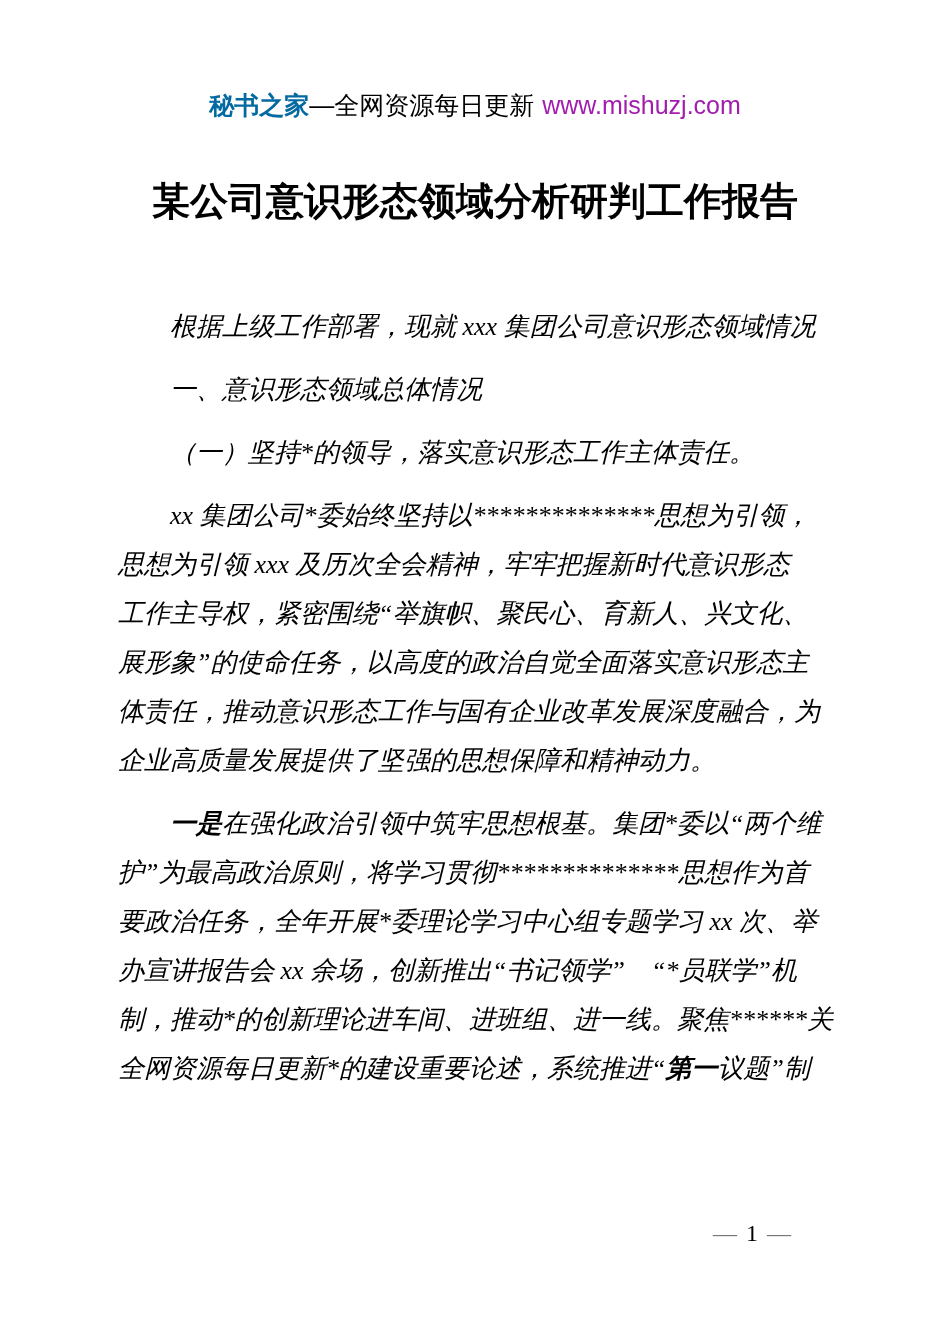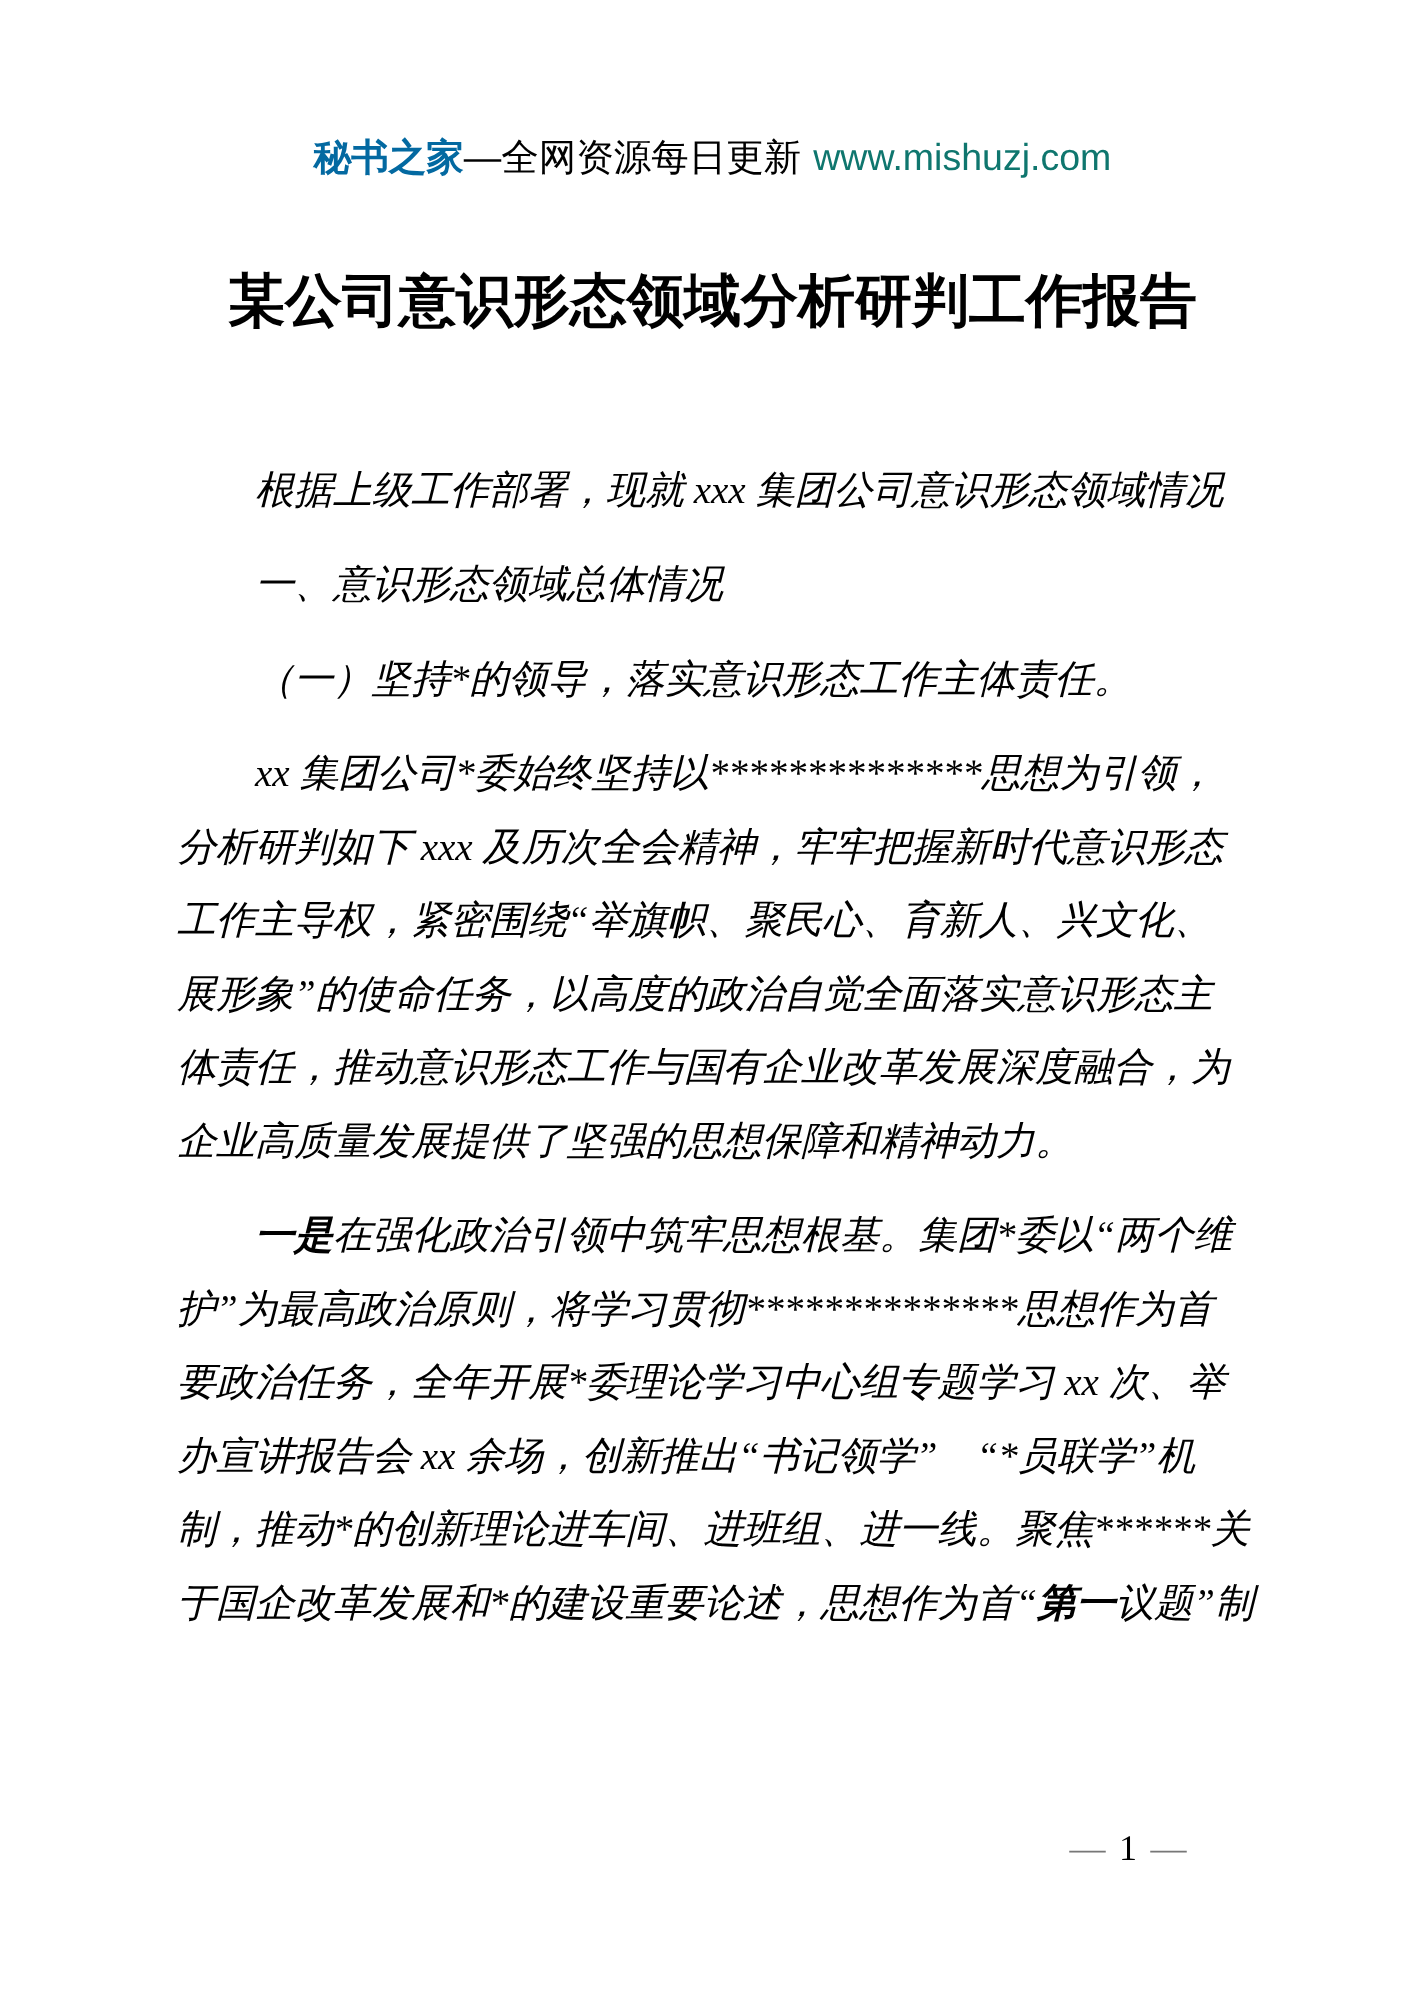--- a/index.html
+++ b/index.html
@@ -28,21 +28,21 @@
     white-space: nowrap;
   }
   .brand {
     color: #0369a1;
     font-weight: bold;
   }
   .tagline {
     color: #000000;
   }
   .site-url {
-    color: #0f766e;
+    color: #a21caf;
     margin-left: 8px;
   }
   .doc-title {
     position: absolute;
     top: 176px;
     left: 0;
     width: 100%;
     text-align: center;
     font-size: 38px;
     font-weight: bold;
@@ -104,33 +104,33 @@
         <div class="line first"><span class="seg">根据上级工作部署，现就 xxx 集团公司意识形态领域情况</span></div>
       </div>
       <div class="paragraph">
         <div class="line first"><span class="seg">一、意识形态领域总体情况</span></div>
       </div>
       <div class="paragraph">
         <div class="line first"><span class="seg">（一）坚持*的领导，落实意识形态工作主体责任。</span></div>
       </div>
       <div class="paragraph">
         <div class="line first"><span class="seg">xx 集团公司*委始终坚持以**************思想为引领，</span></div>
-        <div class="line"><span class="seg">分析研判如下 xxx 及历次全会精神，牢牢把握新时代意识形态</span></div>
+        <div class="line"><span class="seg">思想为引领 xxx 及历次全会精神，牢牢把握新时代意识形态</span></div>
         <div class="line"><span class="seg">工作主导权，紧密围绕“举旗帜、聚民心、育新人、兴文化、</span></div>
         <div class="line"><span class="seg">展形象”的使命任务，以高度的政治自觉全面落实意识形态主</span></div>
         <div class="line"><span class="seg">体责任，推动意识形态工作与国有企业改革发展深度融合，为</span></div>
         <div class="line"><span class="seg">企业高质量发展提供了坚强的思想保障和精神动力。</span></div>
       </div>
       <div class="paragraph">
         <div class="line first"><span class="seg bold">一是</span><span class="seg">在强化政治引领中筑牢思想根基。集团*委以“两个维</span></div>
         <div class="line"><span class="seg">护”为最高政治原则，将学习贯彻**************思想作为首</span></div>
         <div class="line"><span class="seg">要政治任务，全年开展*委理论学习中心组专题学习 xx 次、举</span></div>
         <div class="line"><span class="seg">办宣讲报告会 xx 余场，创新推出“书记领学”　“*员联学”机</span></div>
         <div class="line"><span class="seg">制，推动*的创新理论进车间、进班组、进一线。聚焦******关</span></div>
-        <div class="line"><span class="seg">于国企改革发展和*的建设重要论述，思想作为首“</span><span class="seg bold">第一</span><span class="seg">议题”制</span></div>
+        <div class="line"><span class="seg">全网资源每日更新*的建设重要论述，系统推进“</span><span class="seg bold">第一</span><span class="seg">议题”制</span></div>
       </div>
     </div>
 
   <div class="page-number">
     <span class="page-dash">—</span><span>1</span><span class="page-dash">—</span>
   </div>
 
 </div>
 
 </body></html>

